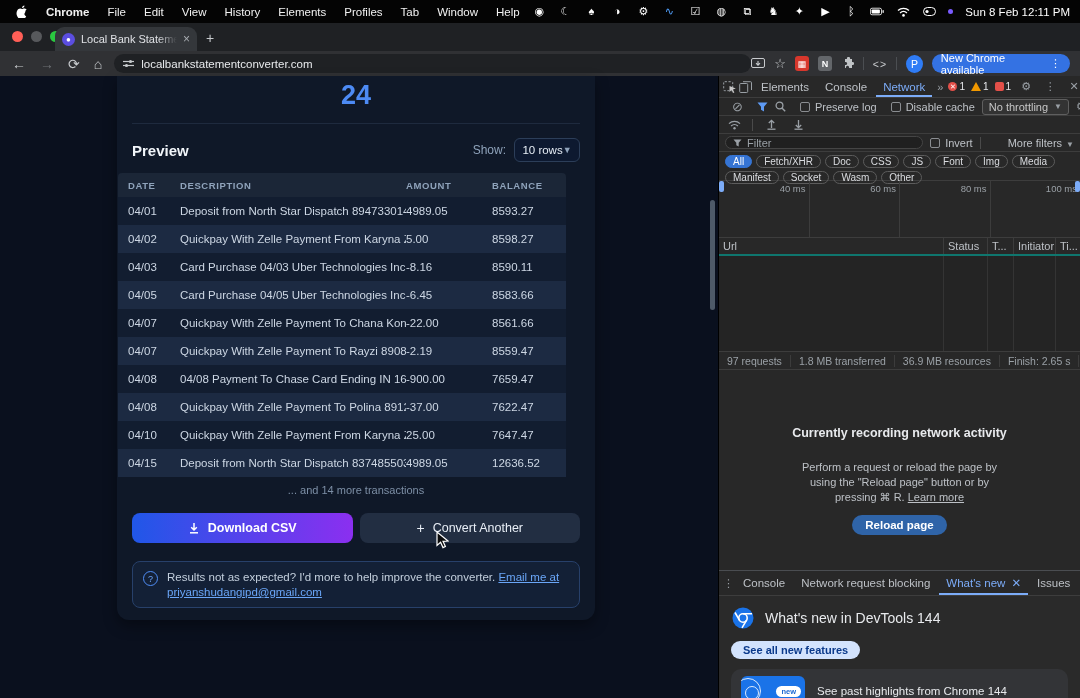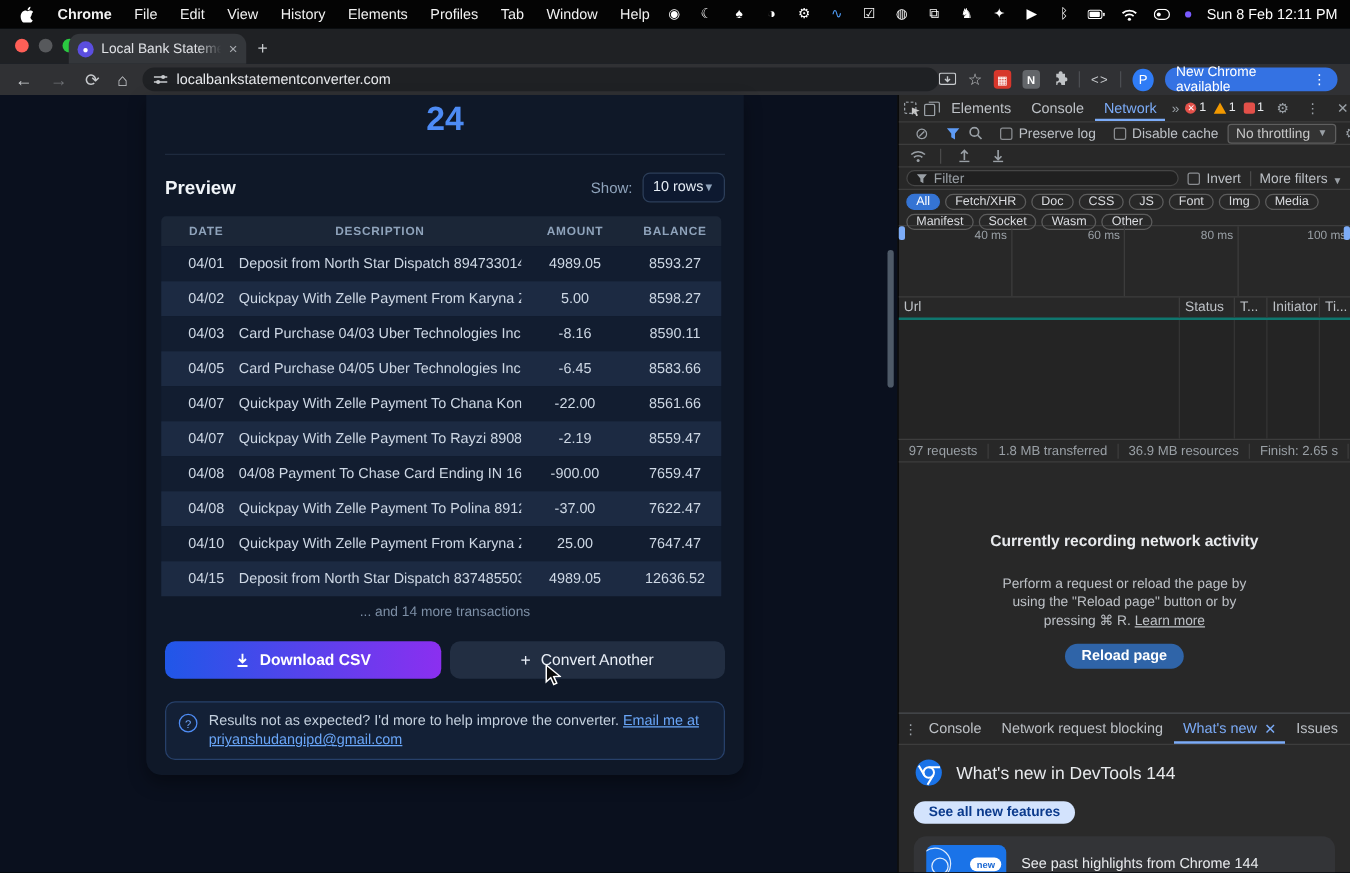--- a/index.html
+++ b/index.html
@@ -51,21 +51,21 @@
   .webpage{position:absolute;top:76px;left:0;width:718px;height:622px;background:#0a101e;}
   .card{position:absolute;left:117px;top:0;width:478px;height:544px;background:#0f1828;border-radius:0 0 12px 12px;box-shadow:0 6px 14px rgba(0,0,0,.35);}
   .bigcount{position:absolute;top:4px;left:0;width:100%;text-align:center;color:#4d8bf5;font-size:27px;font-weight:bold;}
   .carddiv{position:absolute;top:47px;left:15px;right:15px;height:1px;background:#1e2a3e;}
   .previewrow{position:absolute;top:60px;left:15px;right:15px;height:28px;display:flex;align-items:center;}
   .previewtitle{color:#f1f5f9;font-size:15px;font-weight:bold;}
   .showwrap{margin-left:auto;display:flex;align-items:center;gap:8px;}
   .showlabel{color:#8fa3bb;font-size:12px;}
   .rowselect{width:66px;height:24px;border:1px solid #2c3e59;background:#0d1930;border-radius:6px;color:#e6edf5;font-size:11.5px;display:flex;align-items:center;justify-content:center;padding:0 7px;}
   .rowselect .chev{color:#8fa3bb;font-size:9px;}
-  .banktable{position:absolute;top:97px;left:12px;width:448px;text-align:center;}
+  .banktable{position:absolute;top:97px;left:1px;width:448px;}
   .brow{display:flex;align-items:center;height:28px;font-size:11.5px;color:#cdd7e4;}
   .brow.head{height:24px;background:#1b2637;color:#8fa3bb;font-size:9.5px;font-weight:bold;letter-spacing:0.6px;border-radius:4px 4px 0 0;}
   .brow.even{background:#1c2a42;}
   .brow.odd{background:#121d30;}
   .c-date{width:62px;padding-left:10px;flex:0 0 auto;}
   .c-desc{flex:1;overflow:hidden;white-space:nowrap;}
   .c-amt{width:86px;flex:0 0 auto;}
   .c-bal{width:74px;flex:0 0 auto;}
   .morenote{position:absolute;top:408px;left:0;width:100%;text-align:center;color:#7d8fa6;font-size:11px;}
   .btnrow{position:absolute;top:437px;left:15px;right:15px;display:flex;gap:7px;}
@@ -96,21 +96,21 @@
   .dt-netbar{height:18px;padding:0 6px;gap:7px;}
   .recdot{width:10px;height:10px;border-radius:50%;background:#e94c41;}
   .vline{width:1px;height:12px;background:#4a4a4a;}
   .cb{width:10px;height:10px;border:1.2px solid #8a8d91;border-radius:2px;flex:0 0 auto;}
   .cblabel{display:flex;align-items:center;gap:5px;white-space:nowrap;color:#bdc1c6;}
   .throttle{border:1px solid #5f5f5f;border-radius:3px;background:#333;display:flex;align-items:center;gap:6px;padding:1px 6px;color:#c7c7c7;white-space:nowrap;}
   .throttle .chev{font-size:8px;color:#9aa0a6;}
   .dt-iobar{height:18px;padding:0 6px;gap:9px;}
   .dt-filterbar{height:18px;padding:0 6px;gap:7px;}
   .filterinput{flex:1;height:13px;border:1px solid #454545;background:#202020;border-radius:8px;display:flex;align-items:center;gap:5px;padding:0 7px;color:#9aa0a6;}
-  .morefilters{display:flex;align-items:flex-end;gap:4px;white-space:nowrap;color:#bdc1c6;}
+  .morefilters{display:flex;align-items:flex-end;gap:4px;white-space:nowrap;color:#bdc1c6;margin-left:20px;}
   .dt-chips{height:29px;display:flex;flex-wrap:wrap;align-content:flex-start;gap:3px 4px;padding:3px 6px 0 6px;border-bottom:1px solid #3d3d3d;}
   .chip{border:1px solid #5c5c5c;border-radius:8px;padding:0 7px;height:13px;line-height:12px;font-size:10px;color:#dadce0;white-space:nowrap;}
   .chip.sel{background:#3574d4;border-color:#3574d4;color:#fff;}
   .dt-timeline{position:relative;height:57px;border-bottom:1px solid #3d3d3d;display:flex;}
   .tl-seg{flex:1;border-right:1px solid #3c3c3c;text-align:right;padding:2px 3px 0 0;color:#9aa0a6;font-size:9.5px;}
   .tl-handle{position:absolute;top:0;width:5px;height:11px;background:#7cacf8;border-radius:2px;}
   .tl-handle.l{left:0;}
   .tl-handle.r{right:0;}
   .dt-gridhead{height:18px;display:flex;border-bottom:2px solid #0f766e;color:#bdc1c6;}
   .gh{padding:0 4px;border-right:1px solid #3c3c3c;height:100%;display:flex;align-items:center;white-space:nowrap;overflow:hidden;}

